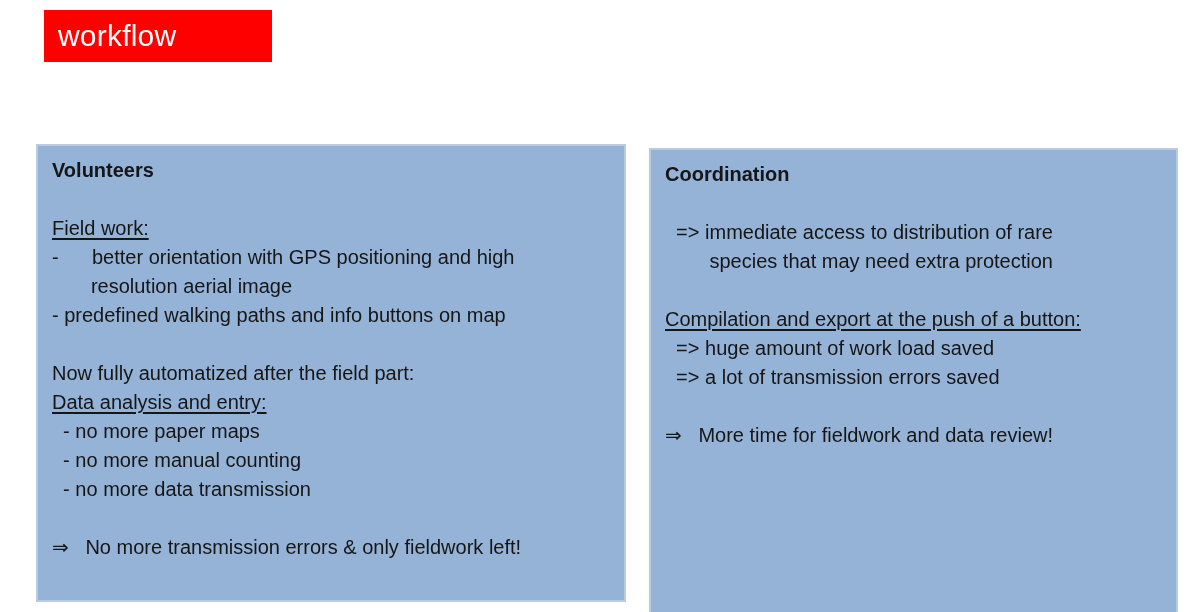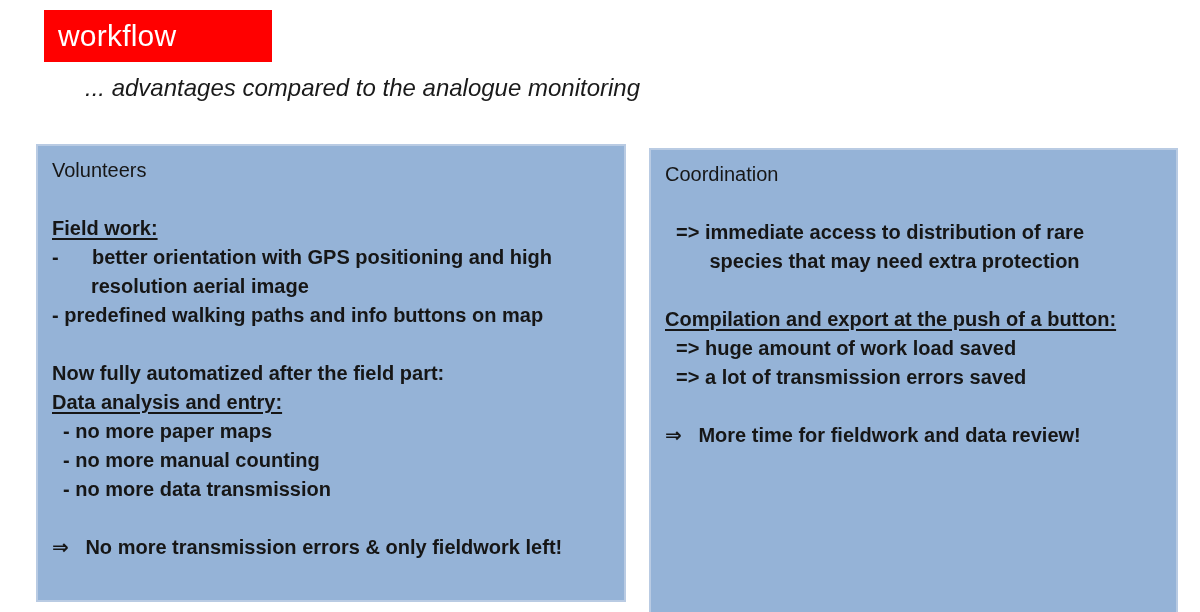--- a/index.html
+++ b/index.html
@@ -43,35 +43,33 @@
   }
   .box.left{left:36px;top:144px;width:590px;height:458px;}
   .box.right{left:649px;top:148px;width:529px;height:479px;}
 
   .line{
     font-size:20px;
     line-height:29px;
     min-height:29px;
     white-space:pre;
     color:var(--text,#161616);
-    font-weight:bold;
   }
-  .line.bold{font-weight:normal;}
+  .line.bold{font-weight:bold;}
   .line.ul{text-decoration:underline;text-underline-offset:3px;text-decoration-thickness:1.5px;}
 </style>
 </head>
 <body>
 
 <div class="slide">
 
   <div class="banner">
     <span class="label">workflow</span>
   </div>
 
-  <div class="subtitle">... advantages compared to the analogue monitoring</div>
 
   <div class="box left">
     <div class="line bold">Volunteers</div>
     <div class="line"></div>
     <div class="line ul">Field work:</div>
     <div class="line">-      better orientation with GPS positioning and high</div>
     <div class="line">       resolution aerial image</div>
     <div class="line">- predefined walking paths and info buttons on map</div>
     <div class="line"></div>
     <div class="line">Now fully automatized after the field part:</div>

